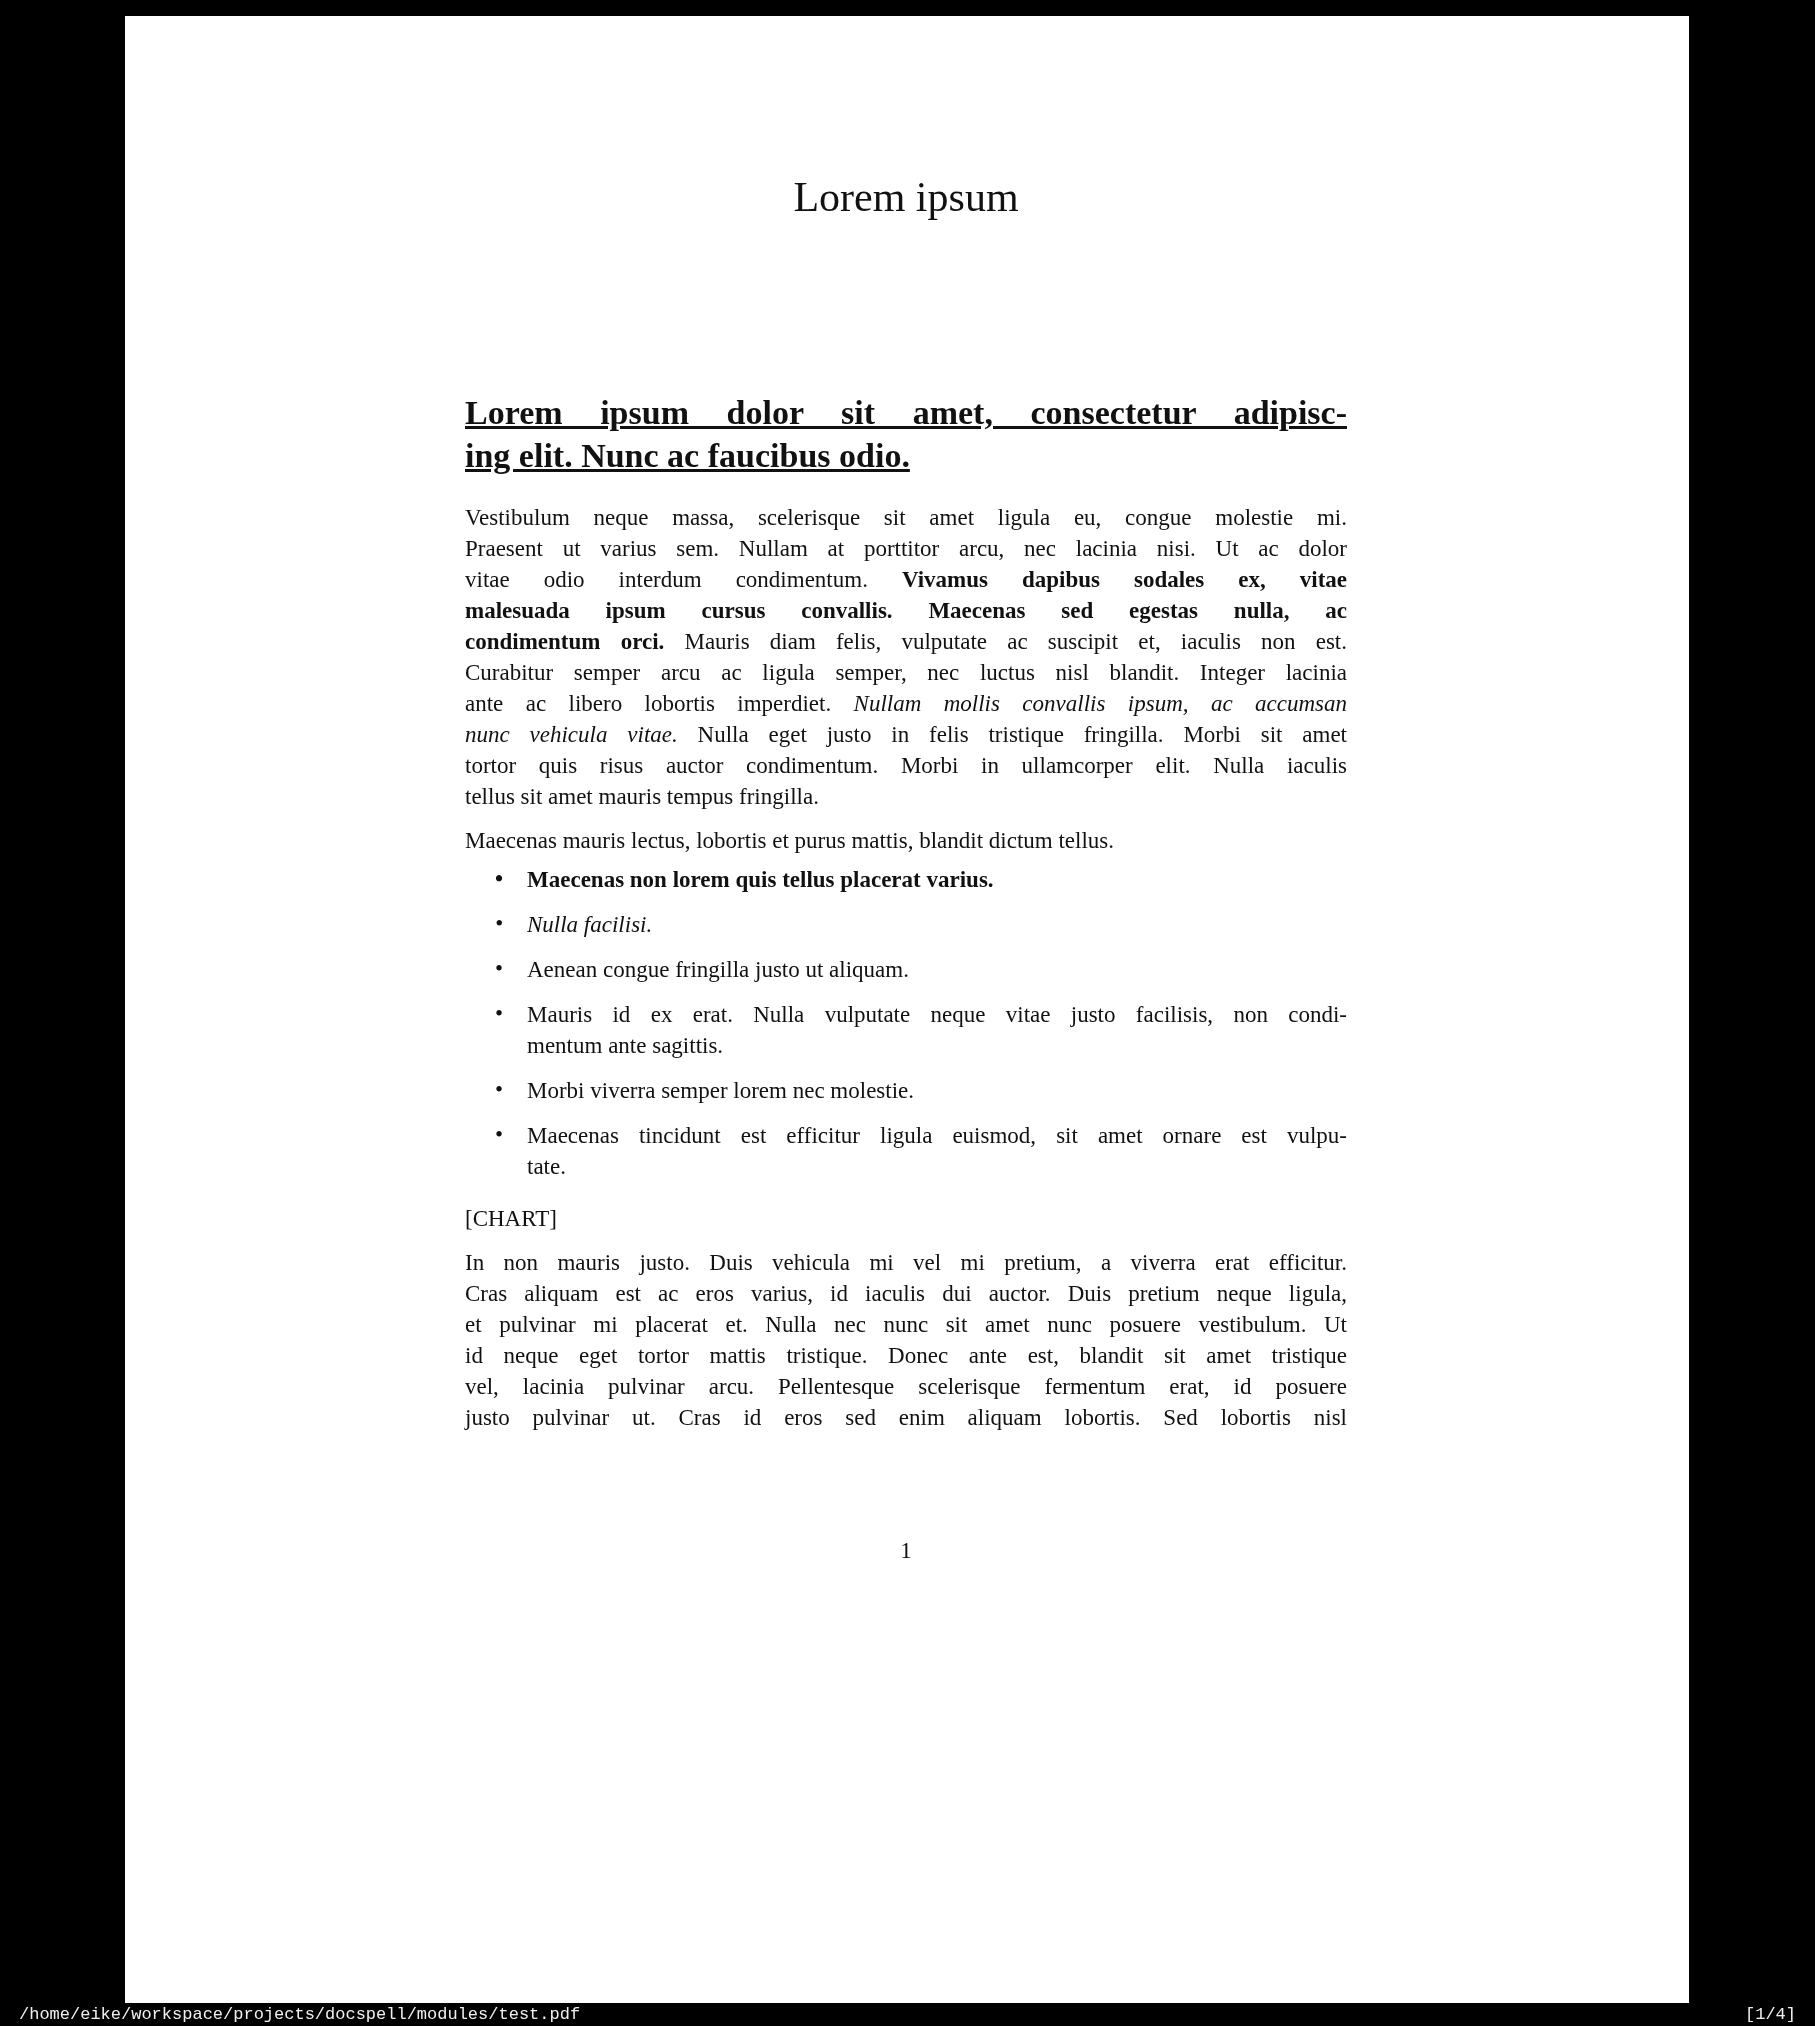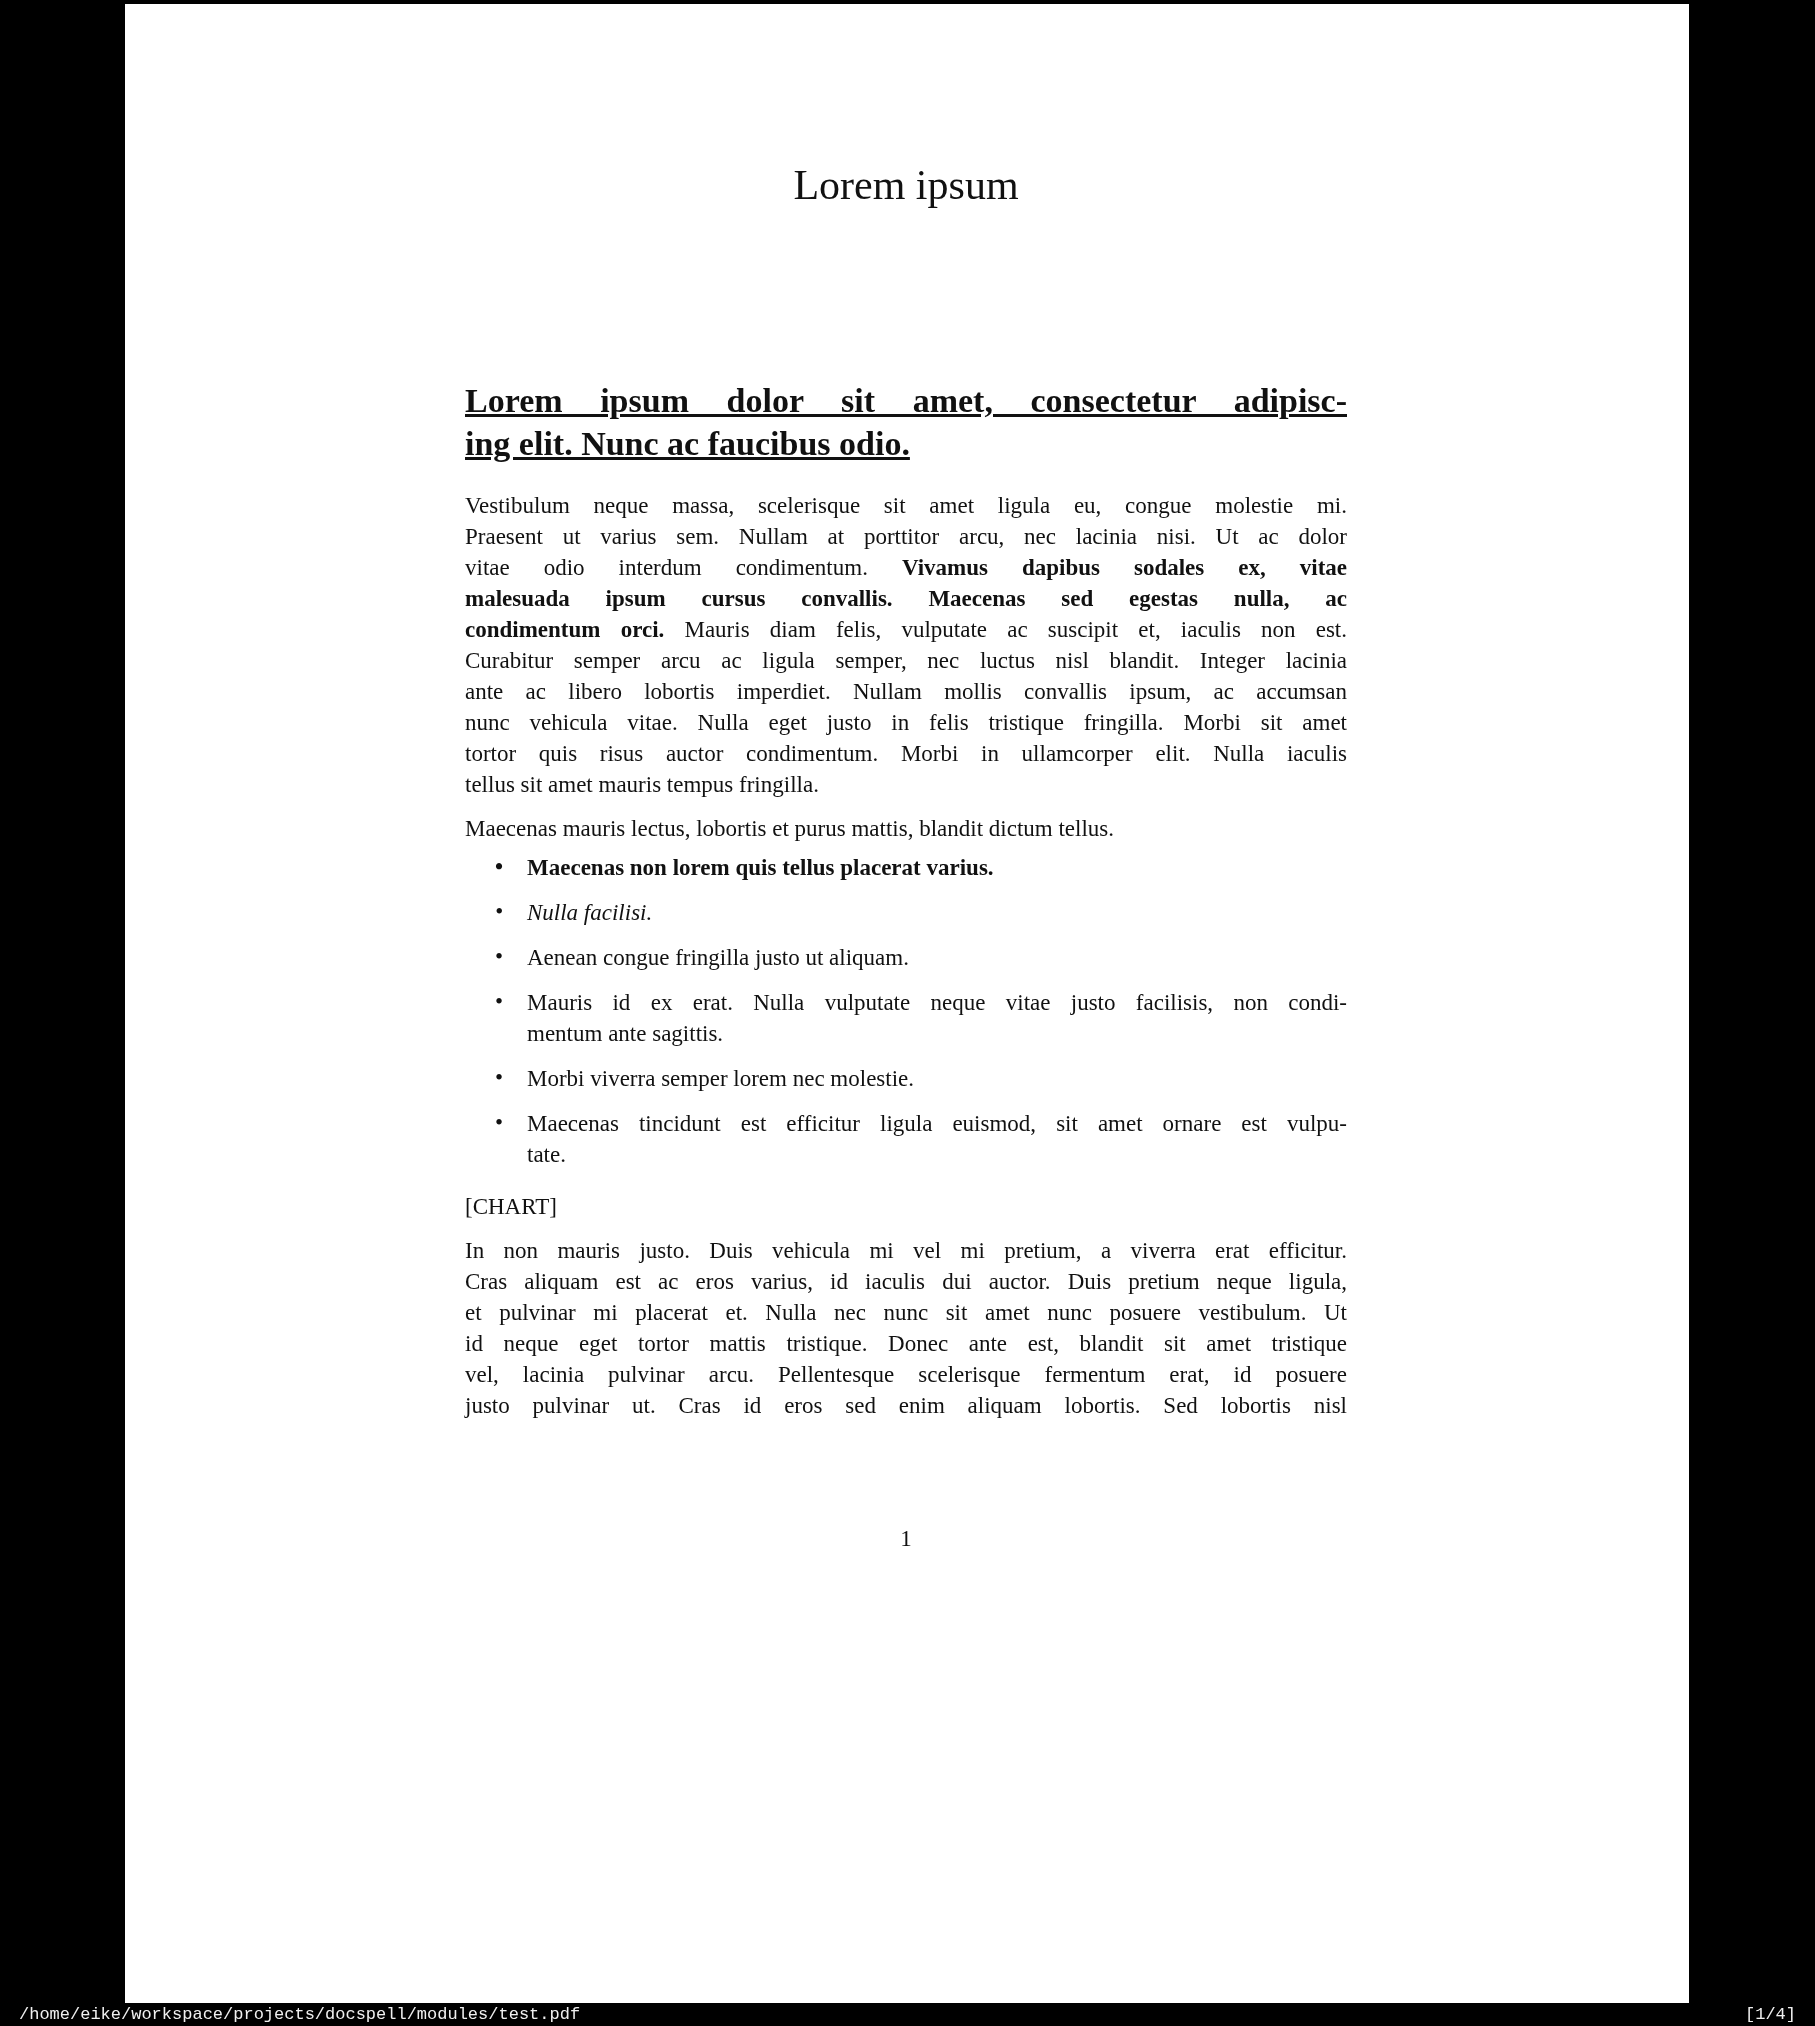--- a/index.html
+++ b/index.html
@@ -4,41 +4,41 @@
 <style>
   html,body { margin:0; padding:0; background:#000; }
   .canvas {
     position:relative; width:1815px; height:2026px; overflow:hidden;
     background:#000000;
     font-family:"Liberation Serif", serif;
   }
   .page {
     position:absolute; left:125px; width:1564px; background:#ffffff;
   }
-  .page1 { top:4px; height:1982px; }
+  .page1 { top:16px; height:1982px; }
   .page2 { top:1785px; height:219px; }
   .block { position:absolute; left:340px; width:882px; color:#111111; }
   .doc-title {
     top:159px; text-align:center; font-size:42px; line-height:45px;
   }
   .heading {
     top:375px; font-weight:bold; font-size:34px; line-height:43px;
   }
   .bodytext { font-size:23px; line-height:31px; }
   .para1 { top:486px; }
   .para2 { top:809px; }
   .list  { top:848px; }
   .chart-ph { top:1187px; }
   .para3 { top:1231px; }
   .pagenum { top:1519px; text-align:center; }
   .tl { min-height:31px; }
   .heading .tl { min-height:43px;text-decoration:underline; }
   .just { text-align:justify; text-align-last:justify; }
   .bf { font-weight:bold; }
-  .if { }
+  .if { font-style:italic; }
   .item { position:relative; padding-left:62px; margin-bottom:14px; }
   .marker { position:absolute; left:30px; top:-0.9px; font-size:23px; }
   .itext { width:820px; }
   .item-bold { font-weight:bold; }
   .item-italic { font-style:italic; }
   .statusbar {
     position:absolute; left:0; top:2003px; width:1815px; height:23px;
     background:#000000; color:#f0f0f0;
     font-family:"Liberation Mono", monospace; font-size:17px; line-height:23px;
     display:flex; justify-content:space-between; box-sizing:border-box;

